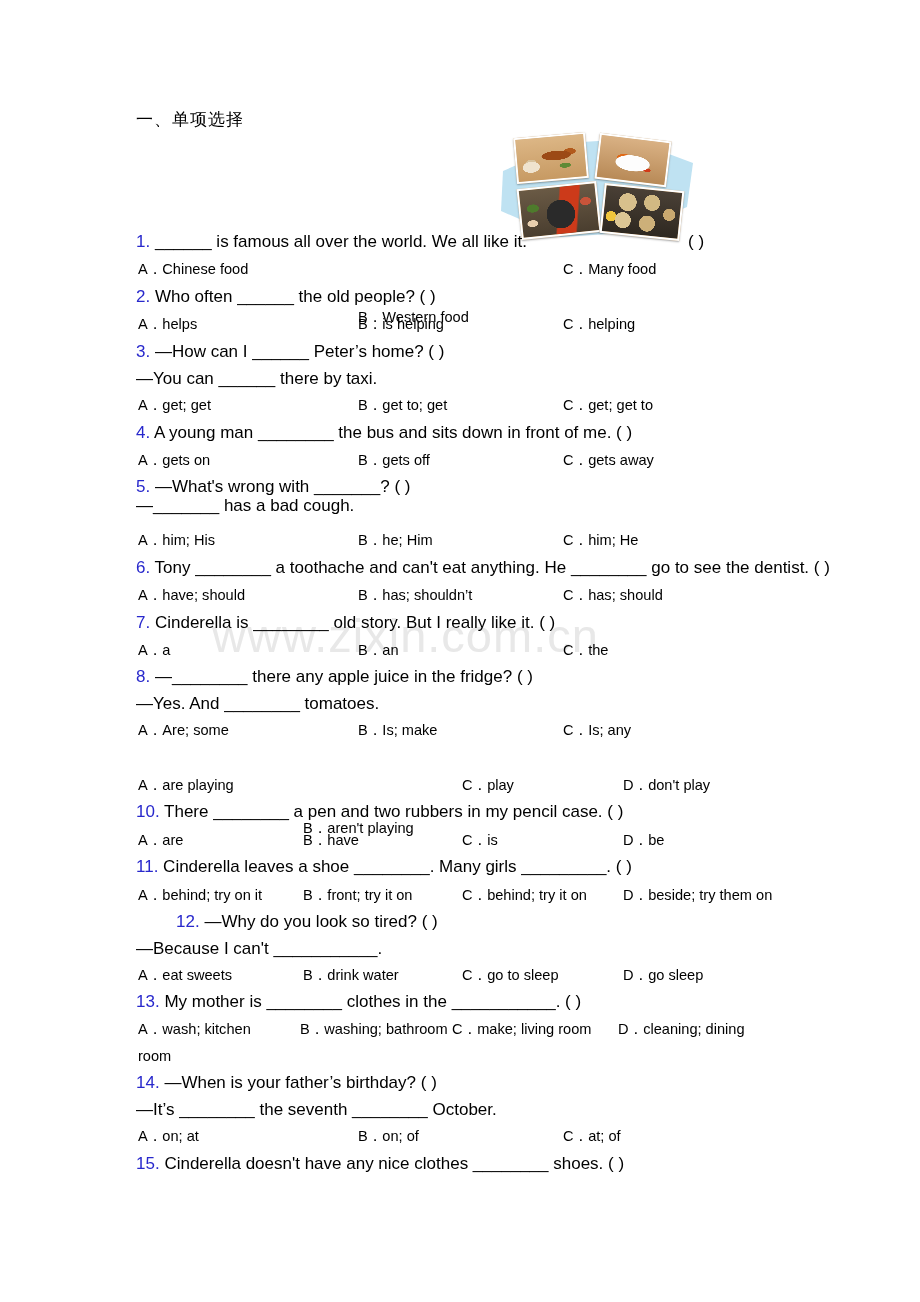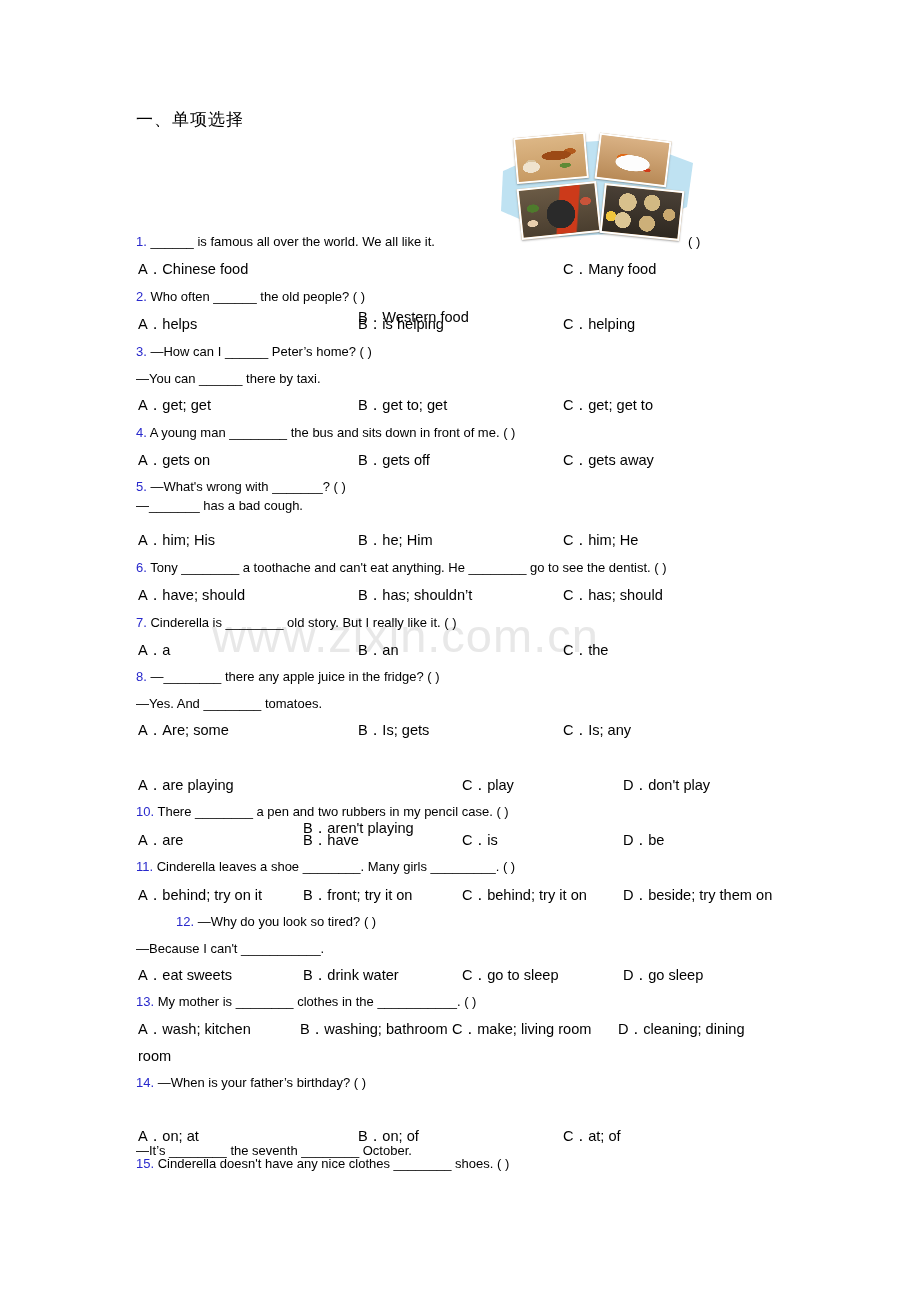--- a/index.html
+++ b/index.html
@@ -115,21 +115,21 @@
       radial-gradient(circle 9px at 26% 72%, #dcc694 0 88%, rgba(0,0,0,0) 90%),
       radial-gradient(circle 9px at 58% 74%, #cdb079 0 88%, rgba(0,0,0,0) 90%),
       radial-gradient(circle 6px at 10% 66%, #f0c63c 0 85%, rgba(0,0,0,0) 88%),
       radial-gradient(circle 7px at 86% 50%, #c9a86f 0 85%, rgba(0,0,0,0) 88%),
       linear-gradient(#4a4036, #2e2820);
   }
 
   
   .qline {
     position: absolute;
-    font-size: 13px;
+    font-size: 17px;
     line-height: 18px;
     white-space: nowrap;
     z-index: 2;
     text-align: center;
   }
   .qnum {
     color: #2828cc;
     font-weight: 400;
   }
 
@@ -226,21 +226,21 @@
   <div class="opt" style="left:138px; top:641px;">A．a</div>
   <div class="opt" style="left:358px; top:641px;">B．an</div>
   <div class="opt" style="left:563px; top:641px;">C．the</div>
 
   <div class="qline" style="left:136px; top:668px;">
     <span class="qnum">8.</span>
     <span>—________ there any apple juice in the fridge? (    )</span>
   </div>
   <div class="qline" style="left:136px; top:695px;">—Yes. And ________ tomatoes.</div>
   <div class="opt" style="left:138px; top:721px;">A．Are; some</div>
-  <div class="opt" style="left:358px; top:721px;">B．Is; gets</div>
+  <div class="opt" style="left:358px; top:721px;">B．Is; make</div>
   <div class="opt" style="left:563px; top:721px;">C．Is; any</div>
 
   <div class="opt" style="left:138px; top:776px;">A．are playing</div>
   <div class="opt" style="left:303px; top:819px;">B．aren't playing</div>
   <div class="opt" style="left:462px; top:776px;">C．play</div>
   <div class="opt" style="left:623px; top:776px;">D．don't play</div>
 
   <div class="qline" style="left:136px; top:803px;">
     <span class="qnum">10.</span>
     <span>There ________ a pen and two rubbers in my pencil case. ( )</span>
@@ -276,21 +276,21 @@
   <div class="opt" style="left:138px; top:1020px;">A．wash; kitchen</div>
   <div class="opt" style="left:300px; top:1020px;">B．washing; bathroom</div>
   <div class="opt" style="left:452px; top:1020px;">C．make; living room</div>
   <div class="opt" style="left:618px; top:1020px;">D．cleaning; dining</div>
   <div class="opt" style="left:138px; top:1047px;">room</div>
 
   <div class="qline" style="left:136px; top:1074px;">
     <span class="qnum">14.</span>
     <span>—When is your father’s birthday? (    )</span>
   </div>
-  <div class="qline" style="left:136px; top:1101px;margin-top:41px;">—It’s ________ the seventh ________ October.</div>
+  <div class="qline" style="left:136px; top:1101px;">—It’s ________ the seventh ________ October.</div>
   <div class="opt" style="left:138px; top:1127px;">A．on; at</div>
   <div class="opt" style="left:358px; top:1127px;">B．on; of</div>
   <div class="opt" style="left:563px; top:1127px;">C．at; of</div>
 
   <div class="qline" style="left:136px; top:1155px;">
     <span class="qnum">15.</span>
     <span>Cinderella doesn't have any nice clothes ________ shoes. ( )</span>
   </div>
 
 </div>

